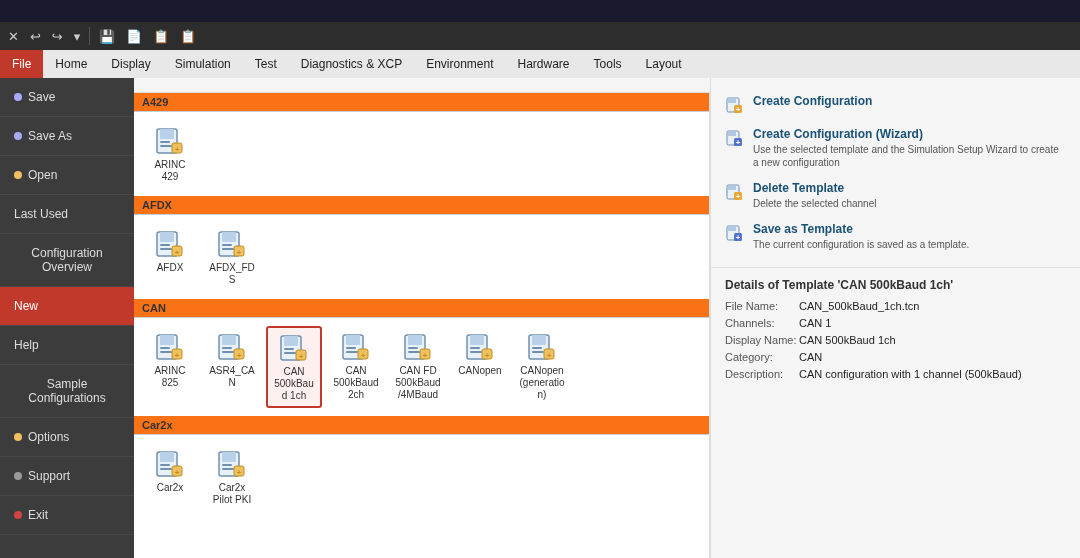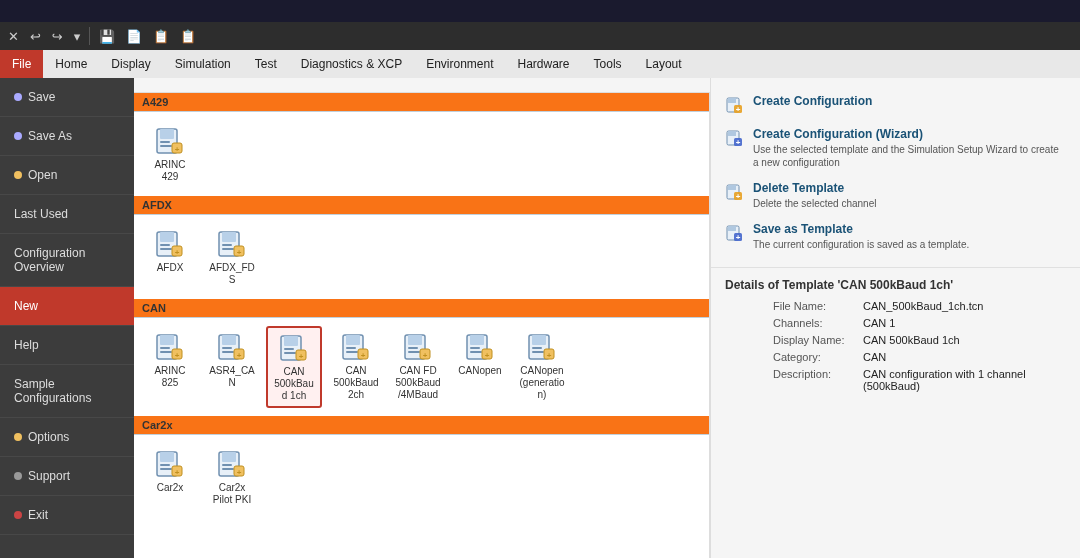--- a/index.html
+++ b/index.html
@@ -64,20 +64,21 @@
       display: flex;
       height: calc(558px - 22px - 28px - 28px);
     }
 
     
     .sidebar {
       width: 134px;
       background: #3c3c3c;
       display: flex;
       flex-direction: column;
+      text-align: center;
     }
     .sidebar-item {
       padding: 12px 14px;
       color: #ddd;
       cursor: pointer;
       font-size: 12px;
       display: flex;
       align-items: center;
       gap: 6px;
       border-bottom: 1px solid #484848;
@@ -228,23 +229,22 @@
       margin-bottom: 8px;
     }
 
     .detail-row {
       display: flex;
       margin-bottom: 5px;
       font-size: 11px;
     }
     .detail-label {
       color: #555;
-      width: 90px;
+      width: 74px;
       flex-shrink: 0;
-      margin-left: 48px;
     }
     .detail-value {
       color: #222;
     }
   </style>
 </head>
 <body>
 
 <div class="title-bar">
   <span></span>

